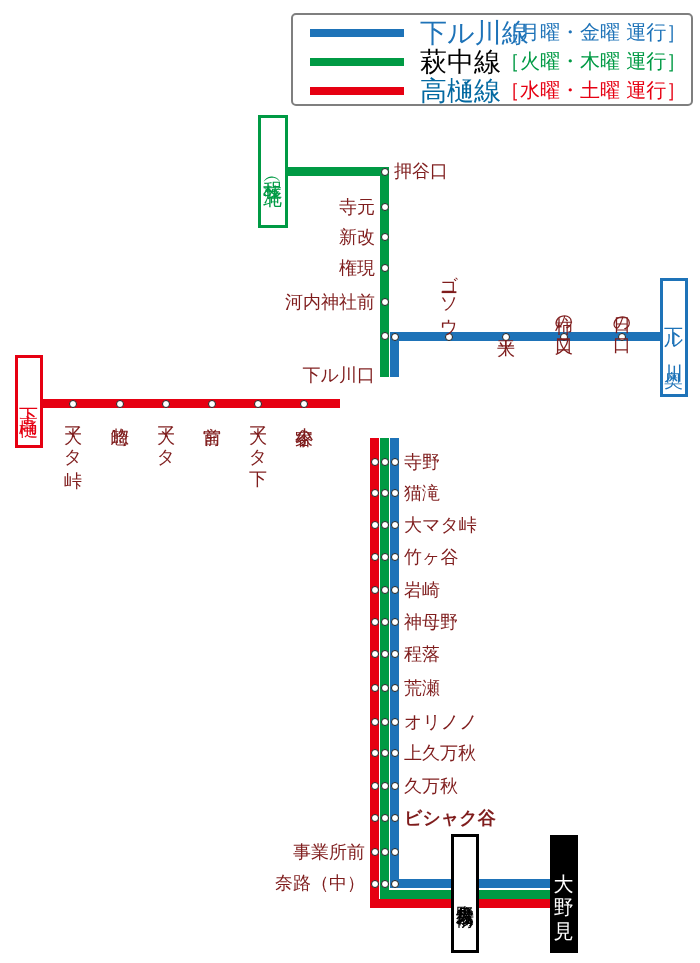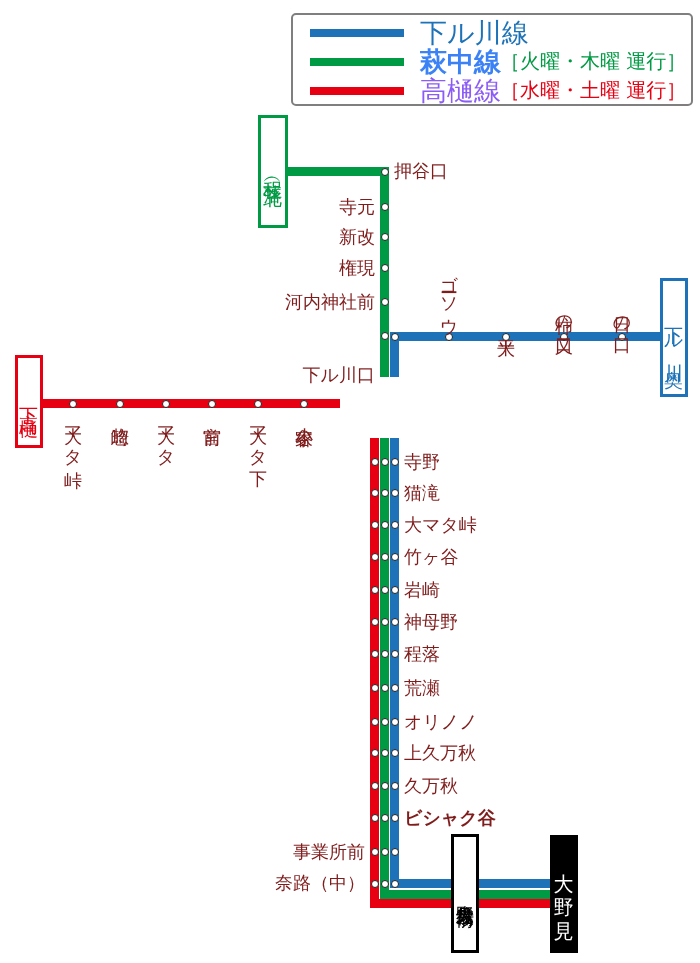--- a/index.html
+++ b/index.html
@@ -48,29 +48,30 @@
 </style>
 </head>
 <body>
 
 <div class="canvas" id="map" data-name="bus-route-map">
 
   <div class="legend" data-name="legend">
     <div class="lg-row" data-name="legend-row-shimorukawa">
       <span class="sw" data-name="line-color-swatch" style="background: rgb(30, 115, 184);"></span>
       <span class="lg-name" data-name="line-name" style="color: rgb(30, 115, 184);">下ル川線</span>
+      <span class="lg-sched" data-name="line-schedule" style="color: rgb(30, 115, 184);">［月曜・金曜 運行］</span>
     </div>
     <div class="lg-row" data-name="legend-row-haginaka">
       <span class="sw" data-name="line-color-swatch" style="background: rgb(0, 154, 68);"></span>
-      <span class="lg-name" data-name="line-name" style="color: #3b82f6; font-weight: bold;">萩中線</span>
+      <span class="lg-name" data-name="line-name" style="color: #000000;">萩中線</span>
       <span class="lg-sched" data-name="line-schedule" style="color: rgb(0, 154, 68);">［火曜・木曜 運行］</span>
     </div>
     <div class="lg-row" data-name="legend-row-takahi">
       <span class="sw" data-name="line-color-swatch" style="background: rgb(230, 0, 18);"></span>
-      <span class="lg-name" data-name="line-name" style="color: #8b5cf6;">高樋線</span>
+      <span class="lg-name" data-name="line-name" style="color: #0369a1;">高樋線</span>
       <span class="lg-sched" data-name="line-schedule" style="color: rgb(230, 0, 18);">［水曜・土曜 運行］</span>
     </div>
   </div>
 
 
 <div class="seg" data-name="route-line-segment-haginaka-top-horizontal" style="left: 287px; top: 167px; width: 102px; height: 9px; background: rgb(0, 154, 68);"></div>
     <div class="seg" data-name="route-line-segment-haginaka-top-vertical" style="left: 380px; top: 167px; width: 9px; height: 210px; background: rgb(0, 154, 68);"></div>
     <div class="seg" data-name="route-line-segment-haginaka-trunk-vertical" style="left: 380px; top: 438px; width: 9px; height: 461px; background: rgb(0, 154, 68);"></div>
     <div class="seg" data-name="route-line-segment-haginaka-bottom-horizontal" style="left: 380px; top: 890px; width: 170px; height: 9px; background: rgb(0, 154, 68);"></div>
     <div class="seg" data-name="route-line-segment-shimorukawa-top-horizontal" style="left: 390px; top: 332px; width: 270px; height: 9px; background: rgb(30, 115, 184);"></div>

